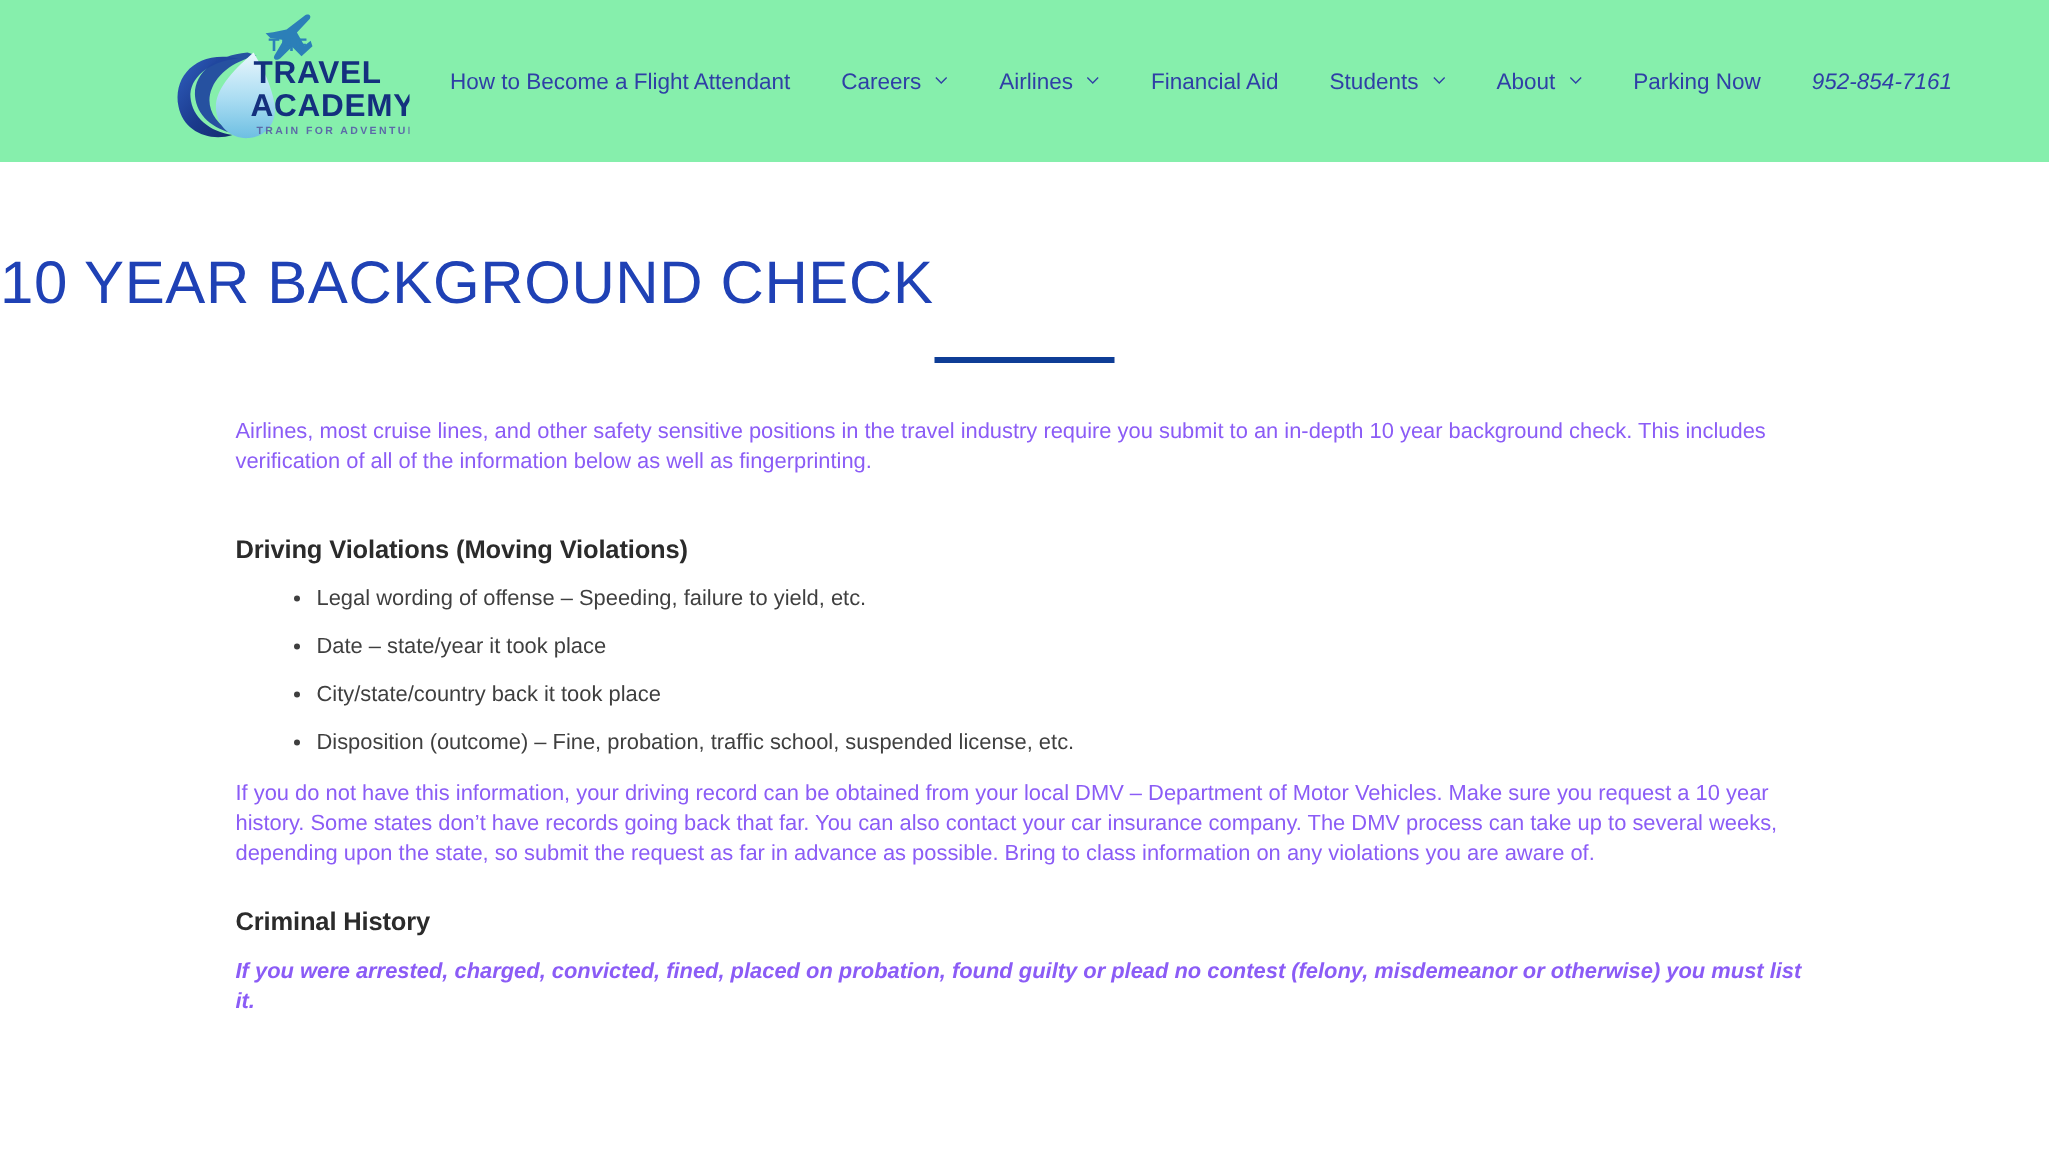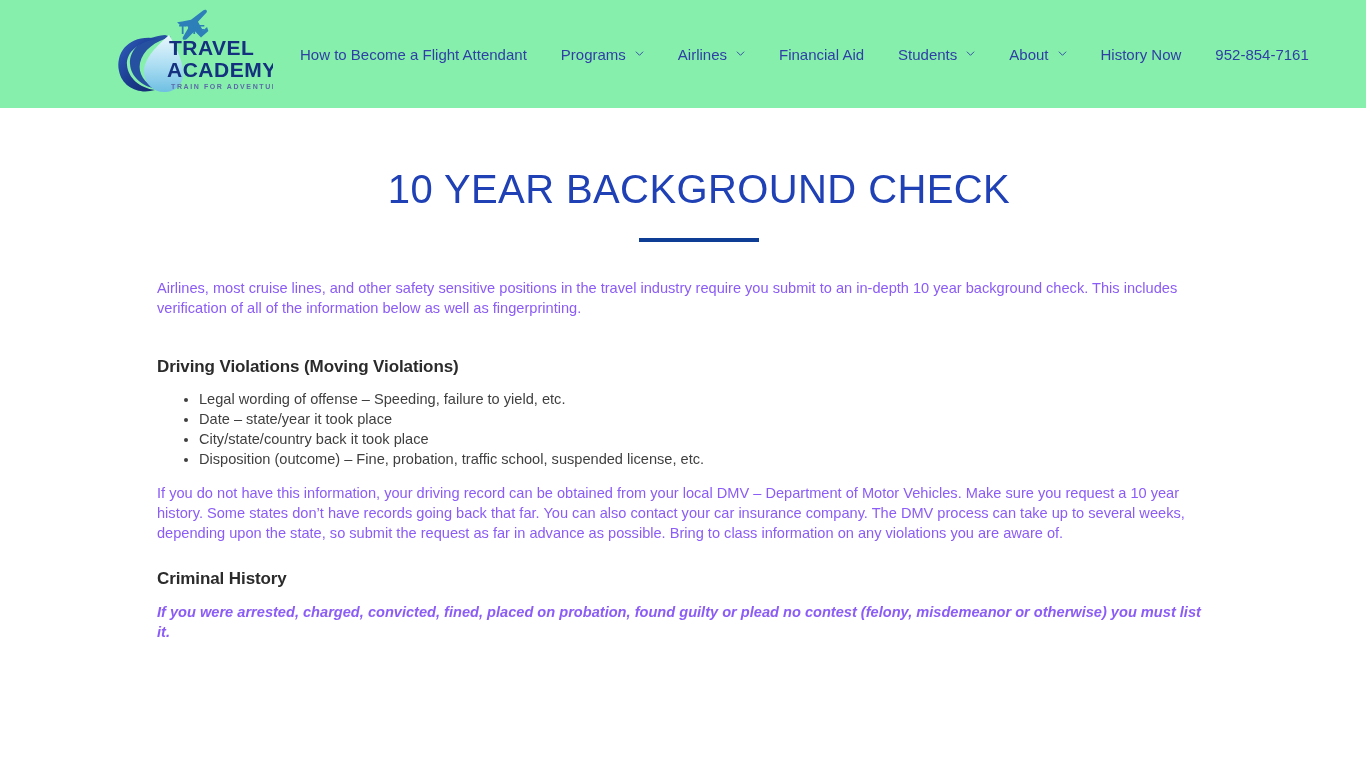--- a/index.html
+++ b/index.html
@@ -58,27 +58,26 @@
     position: relative;
     top: -1px;
   }
   .chev svg { display: block; }
   .nav-phone {
     color: #2f3fa6;
     font-size: 15px;
     padding: 6px 9px;
     white-space: nowrap;
     cursor: pointer;
+    font-style: italic;
   }
 
   
   .page-title-wrap {
-    text-align: center;
     margin-top: 58px;
-    margin-left: 32px;
   }
   .page-title {
     font-size: 40px;
     font-weight: 400;
     letter-spacing: 0.4px;
     color: #1f41b5;
     margin: 0;
     line-height: 1.15;
   }
   .title-rule {
@@ -121,21 +120,21 @@
   }
   ul.bullets {
     margin: 0 0 14px 0;
     padding-left: 42px;
     list-style: disc;
   }
   ul.bullets li {
     font-size: 14.6px;
     line-height: 20px;
     color: #3f3f3f;
-    margin: 0;
+    margin: 12px;
   }
   .p-gap { margin-bottom: 16px !important; }
   .section-2 { margin-top: 26px; }
 </style>
 </head>
 <body>
 
 <header class="site-header">
 
   <a class="logo-block">
@@ -169,21 +168,21 @@
     </svg>
   </a>
 
   <nav class="main-nav">
 
     <a class="nav-item">
       <span class="nav-label">How to Become a Flight Attendant</span>
     </a>
 
     <a class="nav-item">
-      <span class="nav-label">Programs</span>
+      <span class="nav-label">Careers</span>
       <span class="chev">
         <svg width="9" height="9" viewBox="0 0 10 10">
             <path d="M1 3 L5 7 L9 3" fill="none" stroke="#2f3fa6" stroke-width="1"></path>
           </svg>
       </span>
     </a>
 
     <a class="nav-item">
       <span class="nav-label">Airlines</span>
       <span class="chev">
@@ -209,21 +208,21 @@
     <a class="nav-item">
       <span class="nav-label">About</span>
       <span class="chev">
         <svg width="9" height="9" viewBox="0 0 10 10">
             <path d="M1 3 L5 7 L9 3" fill="none" stroke="#2f3fa6" stroke-width="1"></path>
           </svg>
       </span>
     </a>
 
     <a class="nav-item">
-      <span class="nav-label">History Now</span>
+      <span class="nav-label">Parking Now</span>
     </a>
 
     <a class="nav-phone">952-854-7161</a>
   </nav>
 </header>
 
 <div class="page-title-wrap">
   <h1 class="page-title">10 YEAR BACKGROUND CHECK</h1>
   <div class="title-rule"></div>
 </div>

